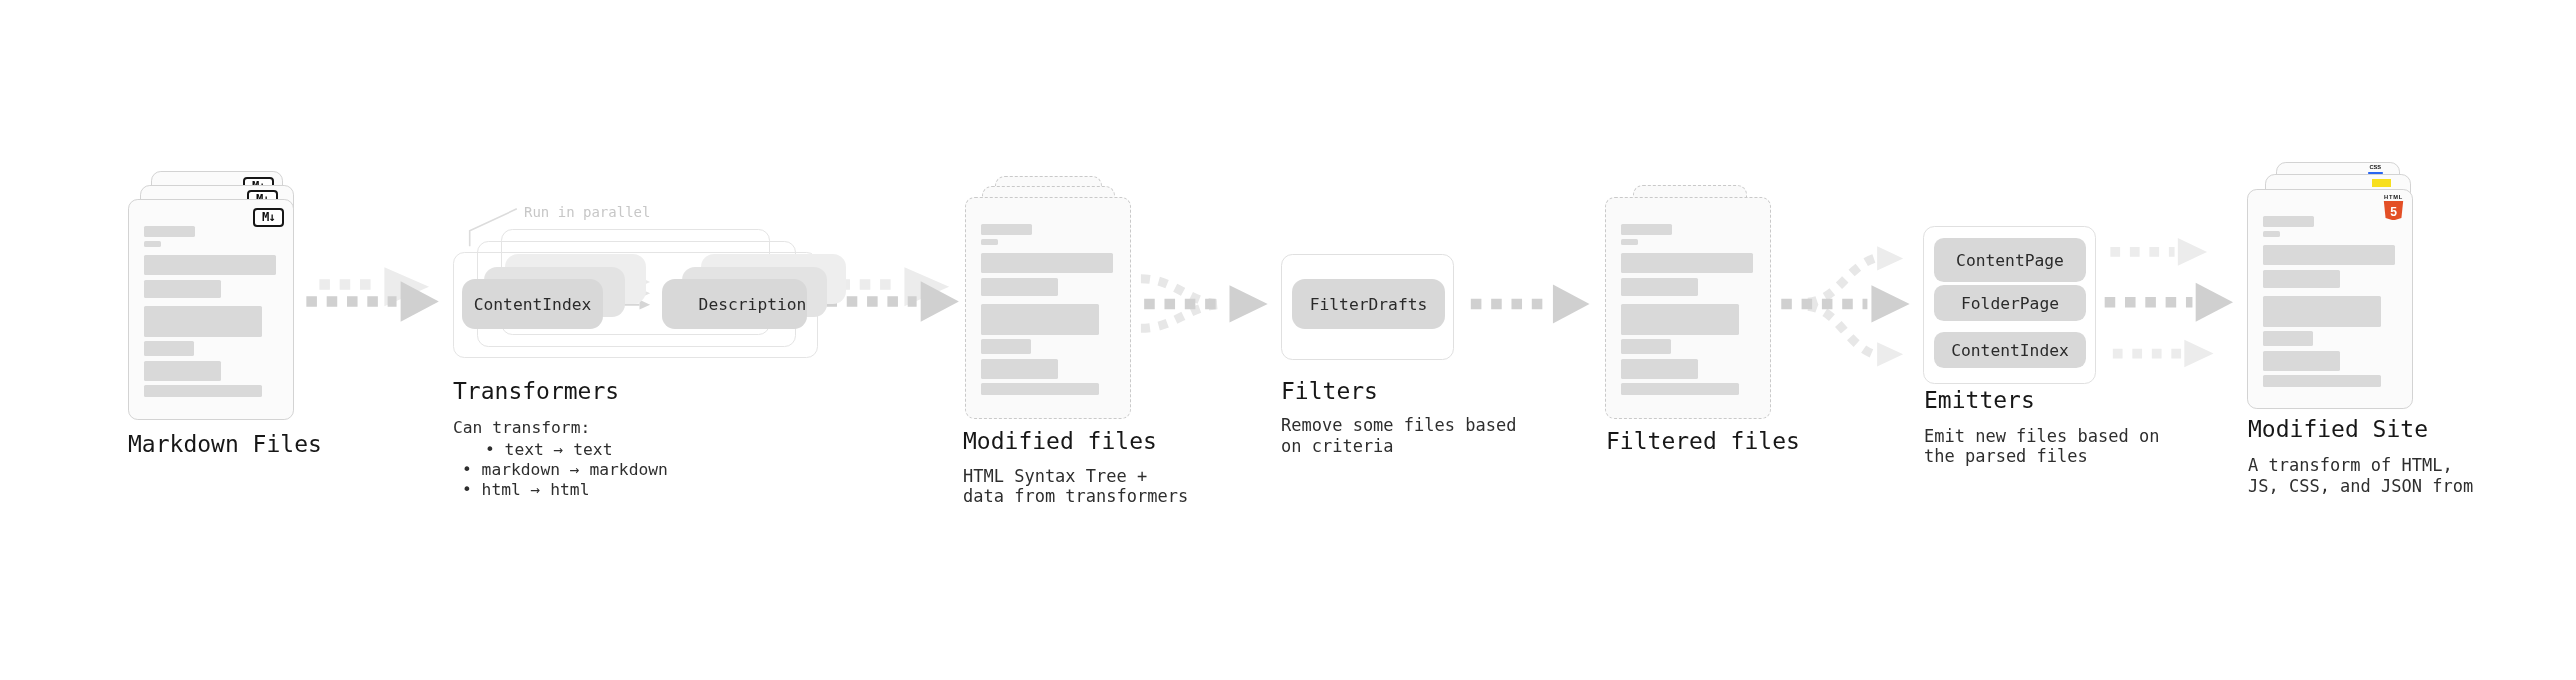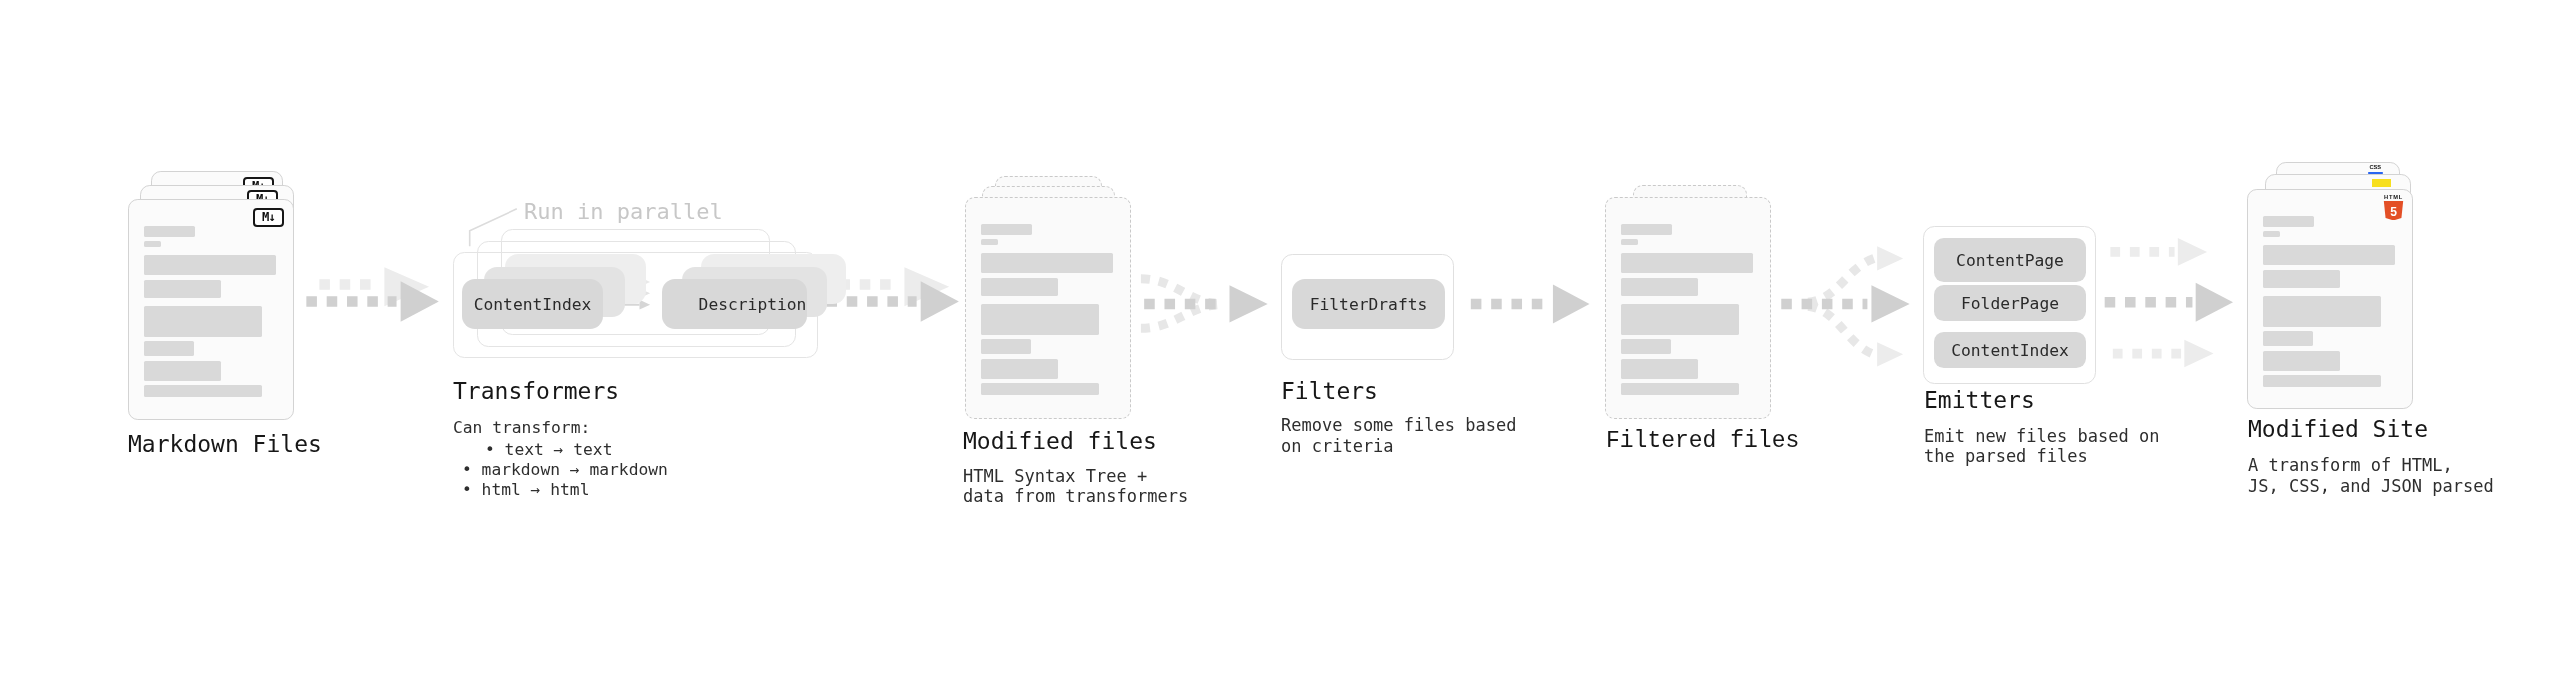--- a/index.html
+++ b/index.html
@@ -19,21 +19,21 @@
   .pill{position:absolute;background:#d8d8d8;border-radius:13px;display:flex;align-items:center;justify-content:center;
         font-size:16.3px;color:#2a2a2a;box-sizing:border-box;white-space:pre;}
   .pill.l2{background:#e3e3e3;}
   .pill.l3{background:#eeeeee;}
   .pill.sm{border-radius:9.8px;}
 
   
   .title{position:absolute;font-size:23px;line-height:24.4px;color:#171717;white-space:pre;}
   .desc{position:absolute;font-size:17px;line-height:20.3px;color:#2e2e2e;white-space:pre;}
   .bullet{position:absolute;font-size:16.3px;line-height:20.3px;color:#2e2e2e;white-space:pre;}
-  .callout{position:absolute;font-size:22px;line-height:18px;color:#c7c7c7;white-space:pre;}
+  .callout{position:absolute;font-size:14px;line-height:18px;color:#c7c7c7;white-space:pre;}
 
   
   .md-icon{position:absolute;width:31px;height:18.7px;border:2.4px solid #161616;border-radius:4.1px;background:#ffffff;
            display:flex;align-items:center;justify-content:center;font-weight:bold;font-size:12.2px;color:#111;
            box-sizing:border-box;letter-spacing:-0.8px;}
   .html-icon{position:absolute;width:21px;text-align:center;}
   .html-icon .t{display:block;font-family:"Liberation Sans",sans-serif;font-weight:bold;font-size:5.7px;line-height:6.5px;
                 letter-spacing:0.8px;color:#111;}
   .css-icon{position:absolute;width:14.6px;}
   .css-icon .t{display:block;text-align:center;font-family:"Liberation Sans",sans-serif;font-weight:bold;
@@ -180,21 +180,21 @@
     <div class="doc dashed doc-bars" style="left:1605px;top:197px;width:166px;height:222px;">
         <div class="bar" style="top: 26px; width: 51px; height: 10.6px;"></div>
         <div class="bar" style="top: 41px; width: 17px; height: 5.7px;"></div>
         <div class="bar" style="top: 55px; width: 132px; height: 19.5px;"></div>
         <div class="bar" style="top: 80px; width: 77px; height: 18px;"></div>
         <div class="bar" style="top: 106px; width: 118px; height: 31px;"></div>
         <div class="bar" style="top: 141px; width: 50px; height: 15.4px;"></div>
         <div class="bar" style="top: 161px; width: 77px; height: 19.5px;"></div>
         <div class="bar" style="top: 185px; width: 118px; height: 12.2px;"></div>
       </div>
-    <div class="title" style="left:1606px;top:429px;font-family:Liberation Mono, monospace;">Filtered files</div>
+    <div class="title" style="left:1606px;top:429px;">Filtered files</div>
   </section>
 
   <section>
     <div class="box filled" style="left:1923px;top:226px;width:173px;height:158px;border-color:#e0e0e0;"></div>
     <div class="pill sm" style="left:1934px;top:238px;width:152px;height:44px;">ContentPage</div>
     <div class="pill sm" style="left:1934px;top:285px;width:152px;height:36px;">FolderPage</div>
     <div class="pill sm" style="left:1934px;top:332px;width:152px;height:36px;">ContentIndex</div>
     <div class="title" style="left:1924px;top:388px;">Emitters</div>
     <div class="desc" style="left:1924px;top:426px;">Emit new files based on</div>
     <div class="desc" style="left:1924px;top:446px;">the parsed files</div>
@@ -222,17 +222,17 @@
         <div class="bar" style="top: 41px; width: 17px; height: 5.7px;"></div>
         <div class="bar" style="top: 55px; width: 132px; height: 19.5px;"></div>
         <div class="bar" style="top: 80px; width: 77px; height: 18px;"></div>
         <div class="bar" style="top: 106px; width: 118px; height: 31px;"></div>
         <div class="bar" style="top: 141px; width: 50px; height: 15.4px;"></div>
         <div class="bar" style="top: 161px; width: 77px; height: 19.5px;"></div>
         <div class="bar" style="top: 185px; width: 118px; height: 12.2px;"></div>
       </div>
     <div class="title" style="left:2248px;top:417px;">Modified Site</div>
     <div class="desc" style="left:2248px;top:455px;">A transform of HTML,</div>
-    <div class="desc" style="left:2248px;top:476px;">JS, CSS, and JSON parsed</div>
+    <div class="desc" style="left:2248px;top:476px;">JS, CSS, and JSON from</div>
   </section>
 
 </div>
 
 
 </body></html>

